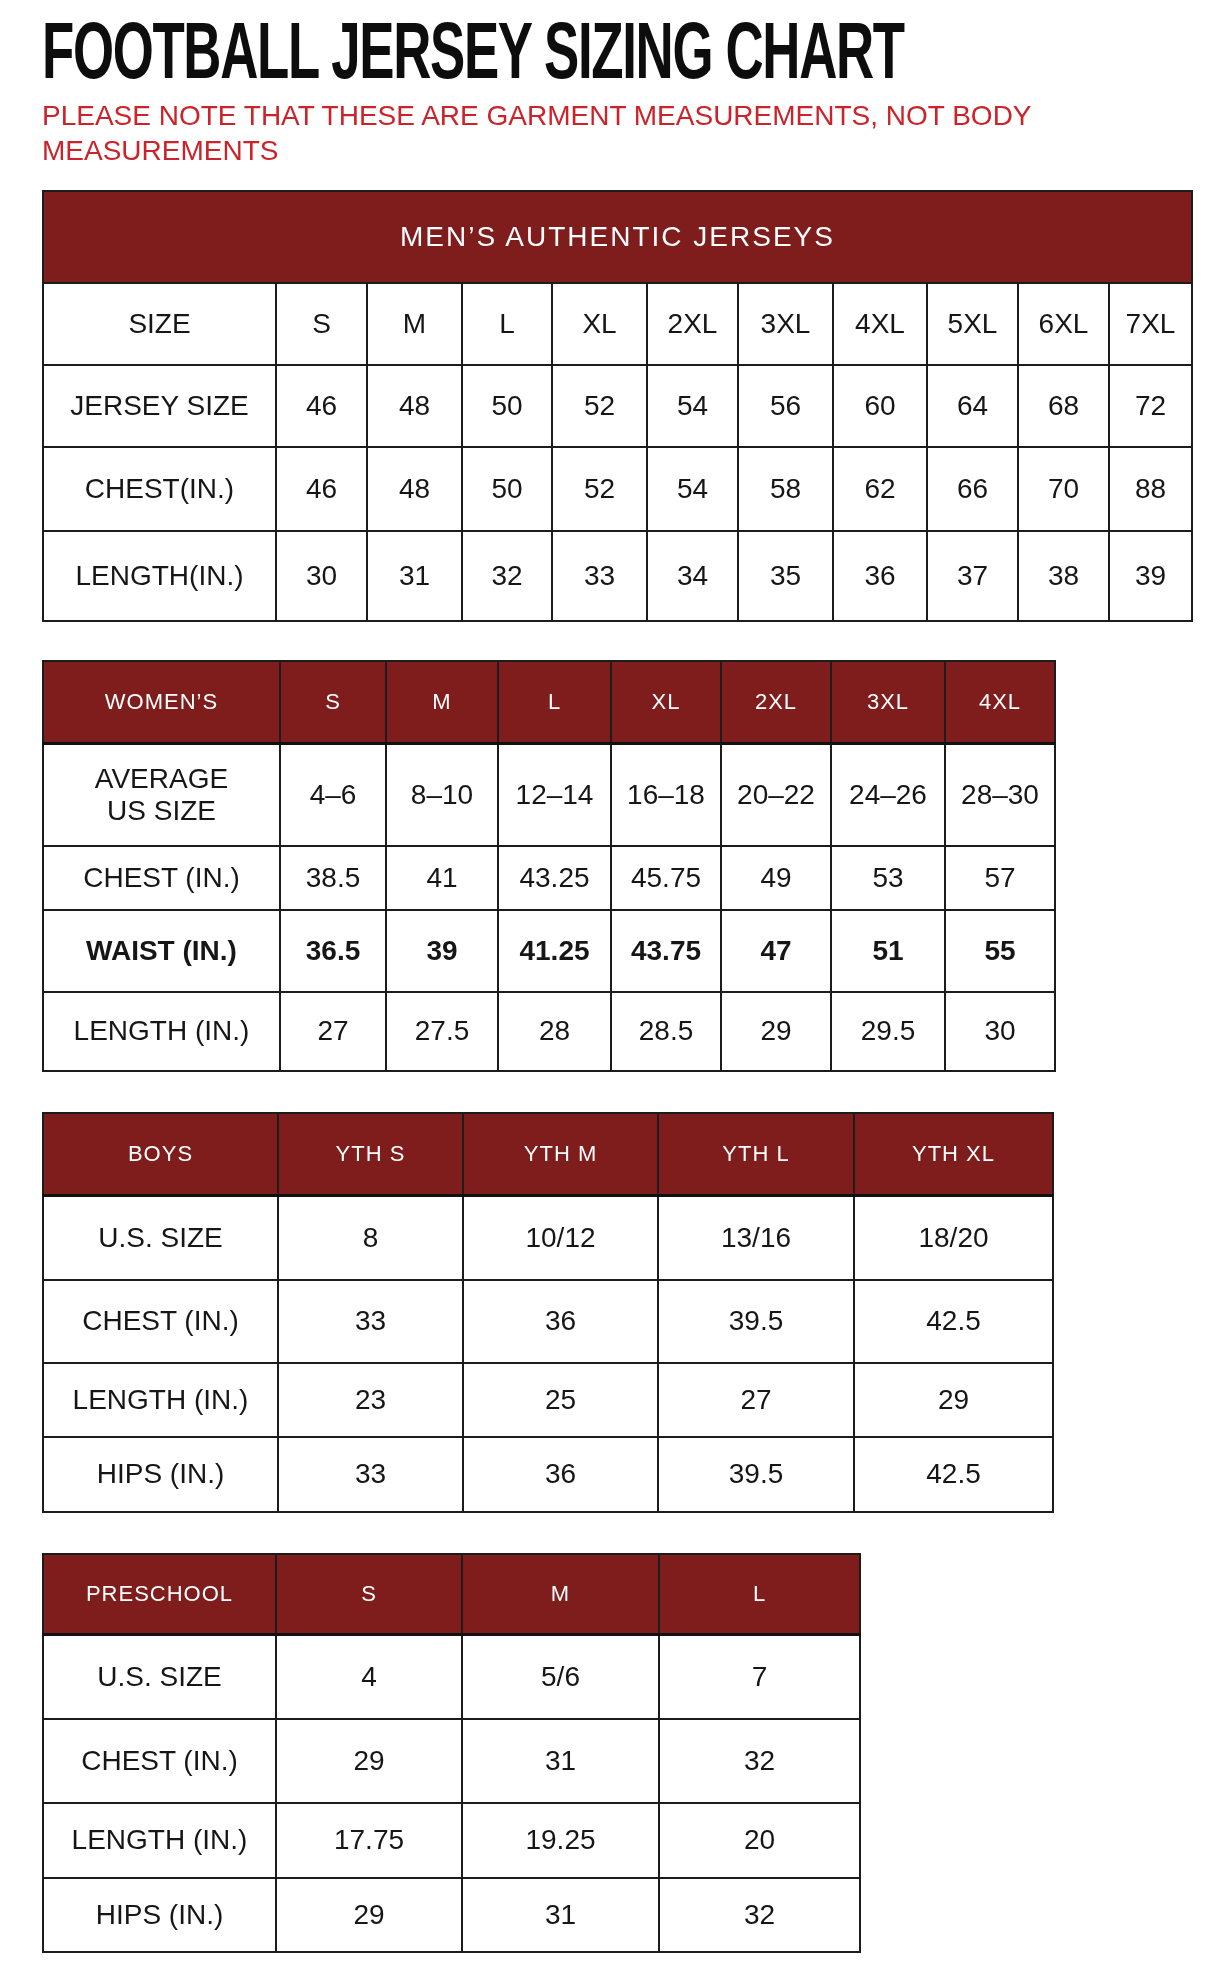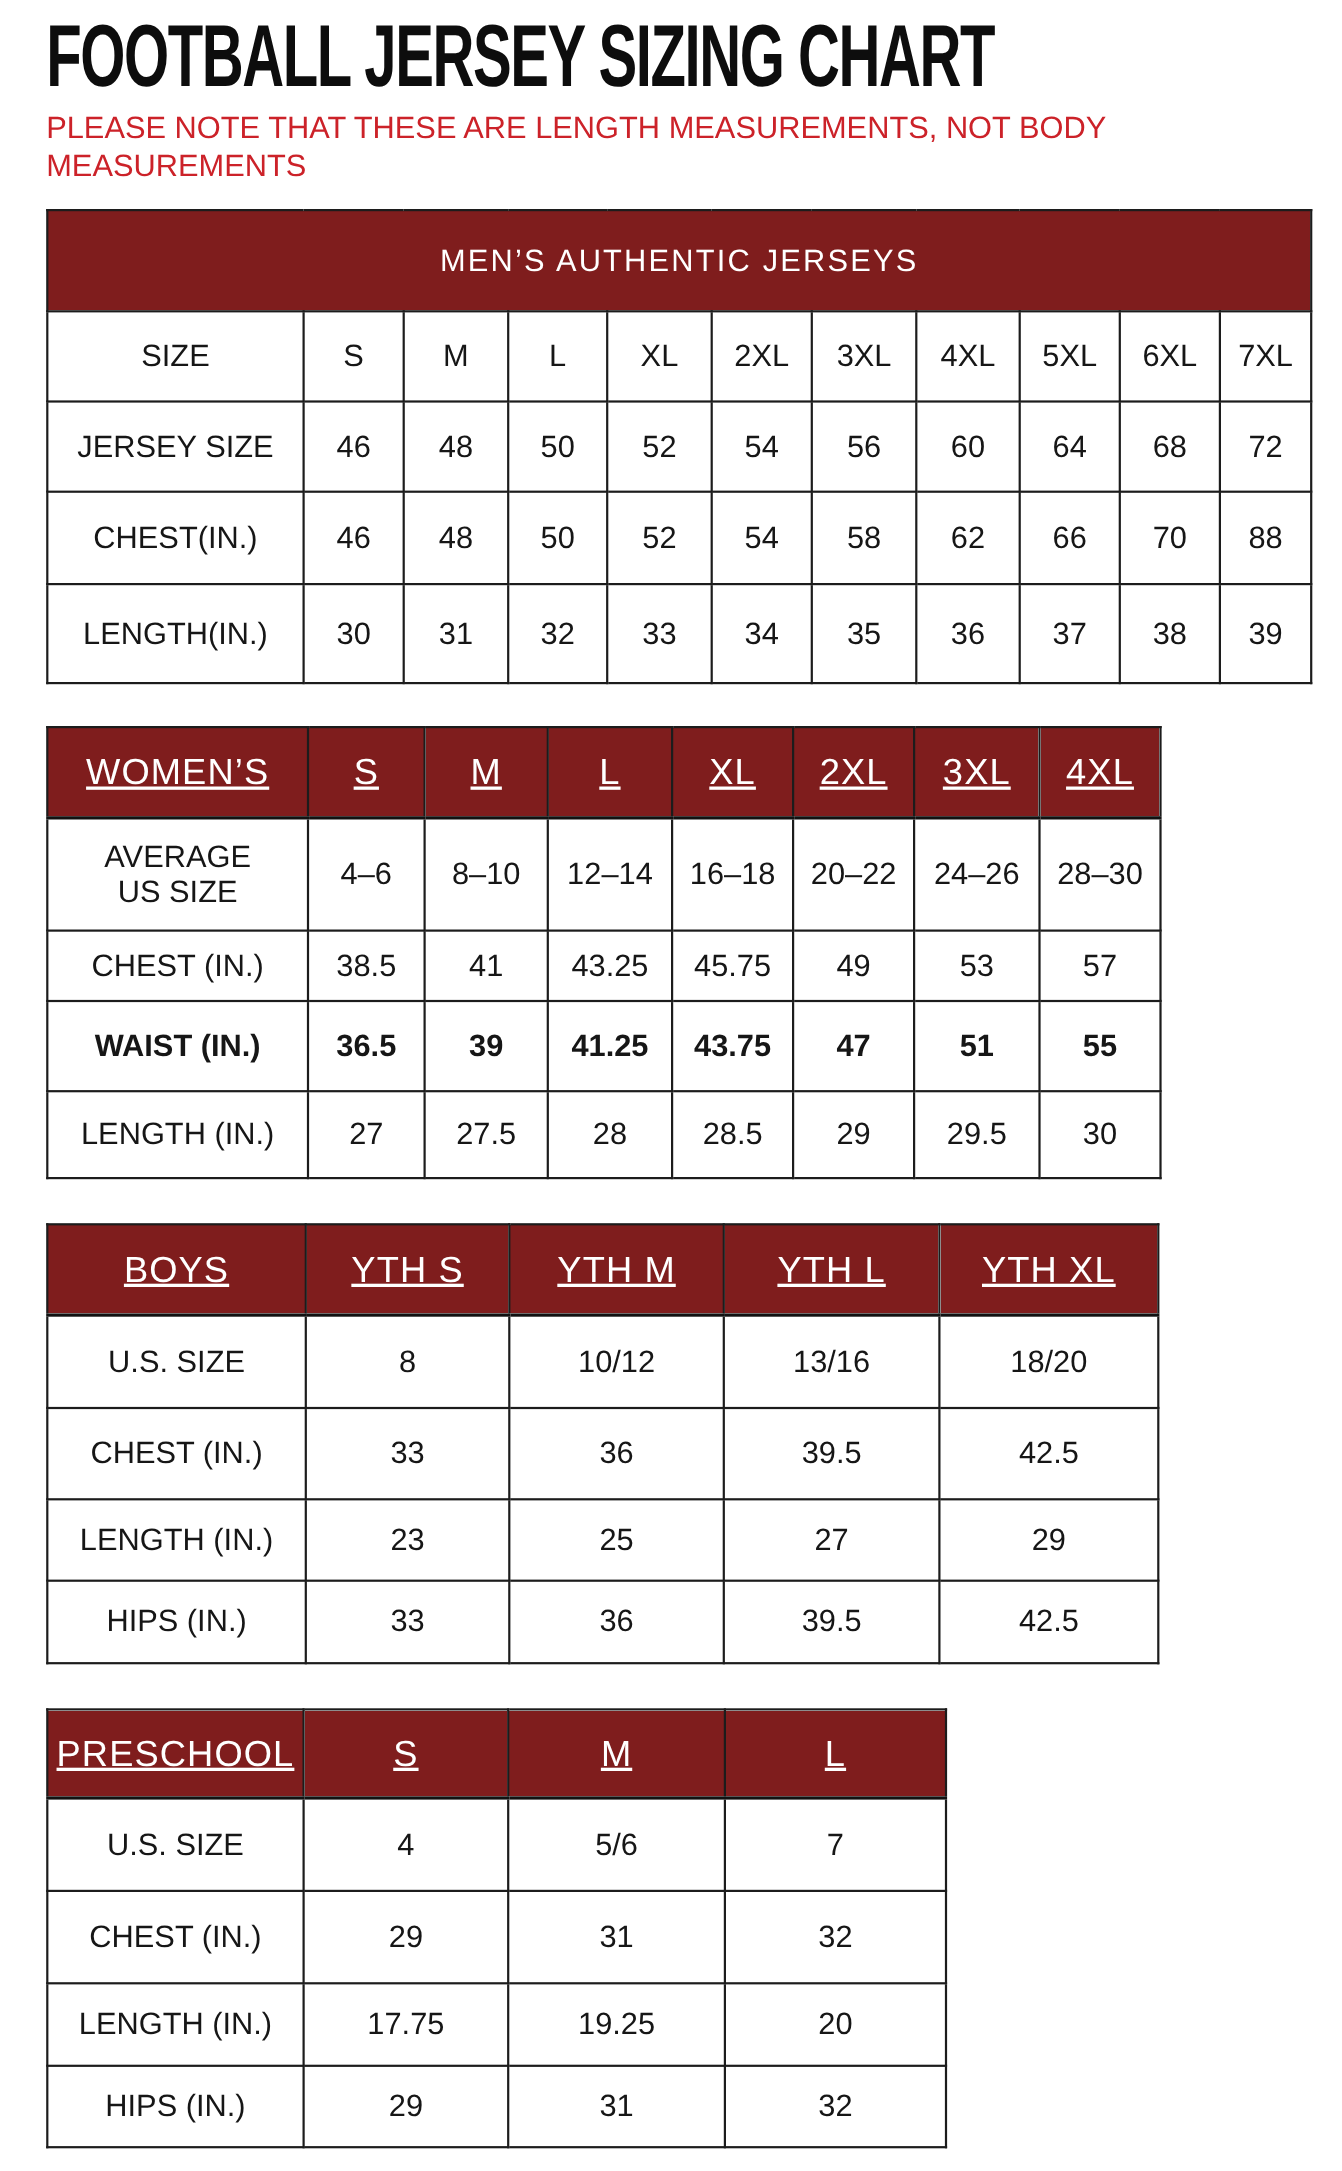--- a/index.html
+++ b/index.html
@@ -51,23 +51,22 @@
 
   .gray { background:#7f1d1d; color:#ffffff; }
   td.banner-cell {
     height:90px;
     font-size:31px;
     letter-spacing:2px;
     border-bottom:3px solid #111;
   }
   tr.hdr td {
     border-bottom:3px solid #111;
-    font-size:33px;
+    font-size:22px;
     letter-spacing:1px;
-    text-decoration:underline;
   }
   td.lbl { font-size:27px; white-space:pre-line;margin-left:26px; }
 
   
   tr.mh   td { height:80px; }
   tr.m3   td { height:82px; }
   tr.m4   td { height:88px; }
   tr.wh   td { height:80px; }
   tr.w1   td { height:100px; }
   tr.w2   td { height:62px; }
@@ -84,21 +83,21 @@
   tr.p3   td { height:73px; }
   tr.p4   td { height:72px; }
 </style>
 </head>
 <body>
 
 <div class="content">
 
   <h1 class="title">FOOTBALL JERSEY SIZING CHART</h1>
 
-  <div class="subtitle">PLEASE NOTE THAT THESE ARE LENGTH MEASUREMENTS, NOT BODY MEASUREMENTS</div>
+  <div class="subtitle">PLEASE NOTE THAT THESE ARE GARMENT MEASUREMENTS, NOT BODY MEASUREMENTS</div>
 
   
   <table class="szt mens">
     <colgroup>
       <col style="width:233px">
         <col style="width:91px">
         <col style="width:95px">
         <col style="width:90px">
         <col style="width:95px">
         <col style="width:91px">

